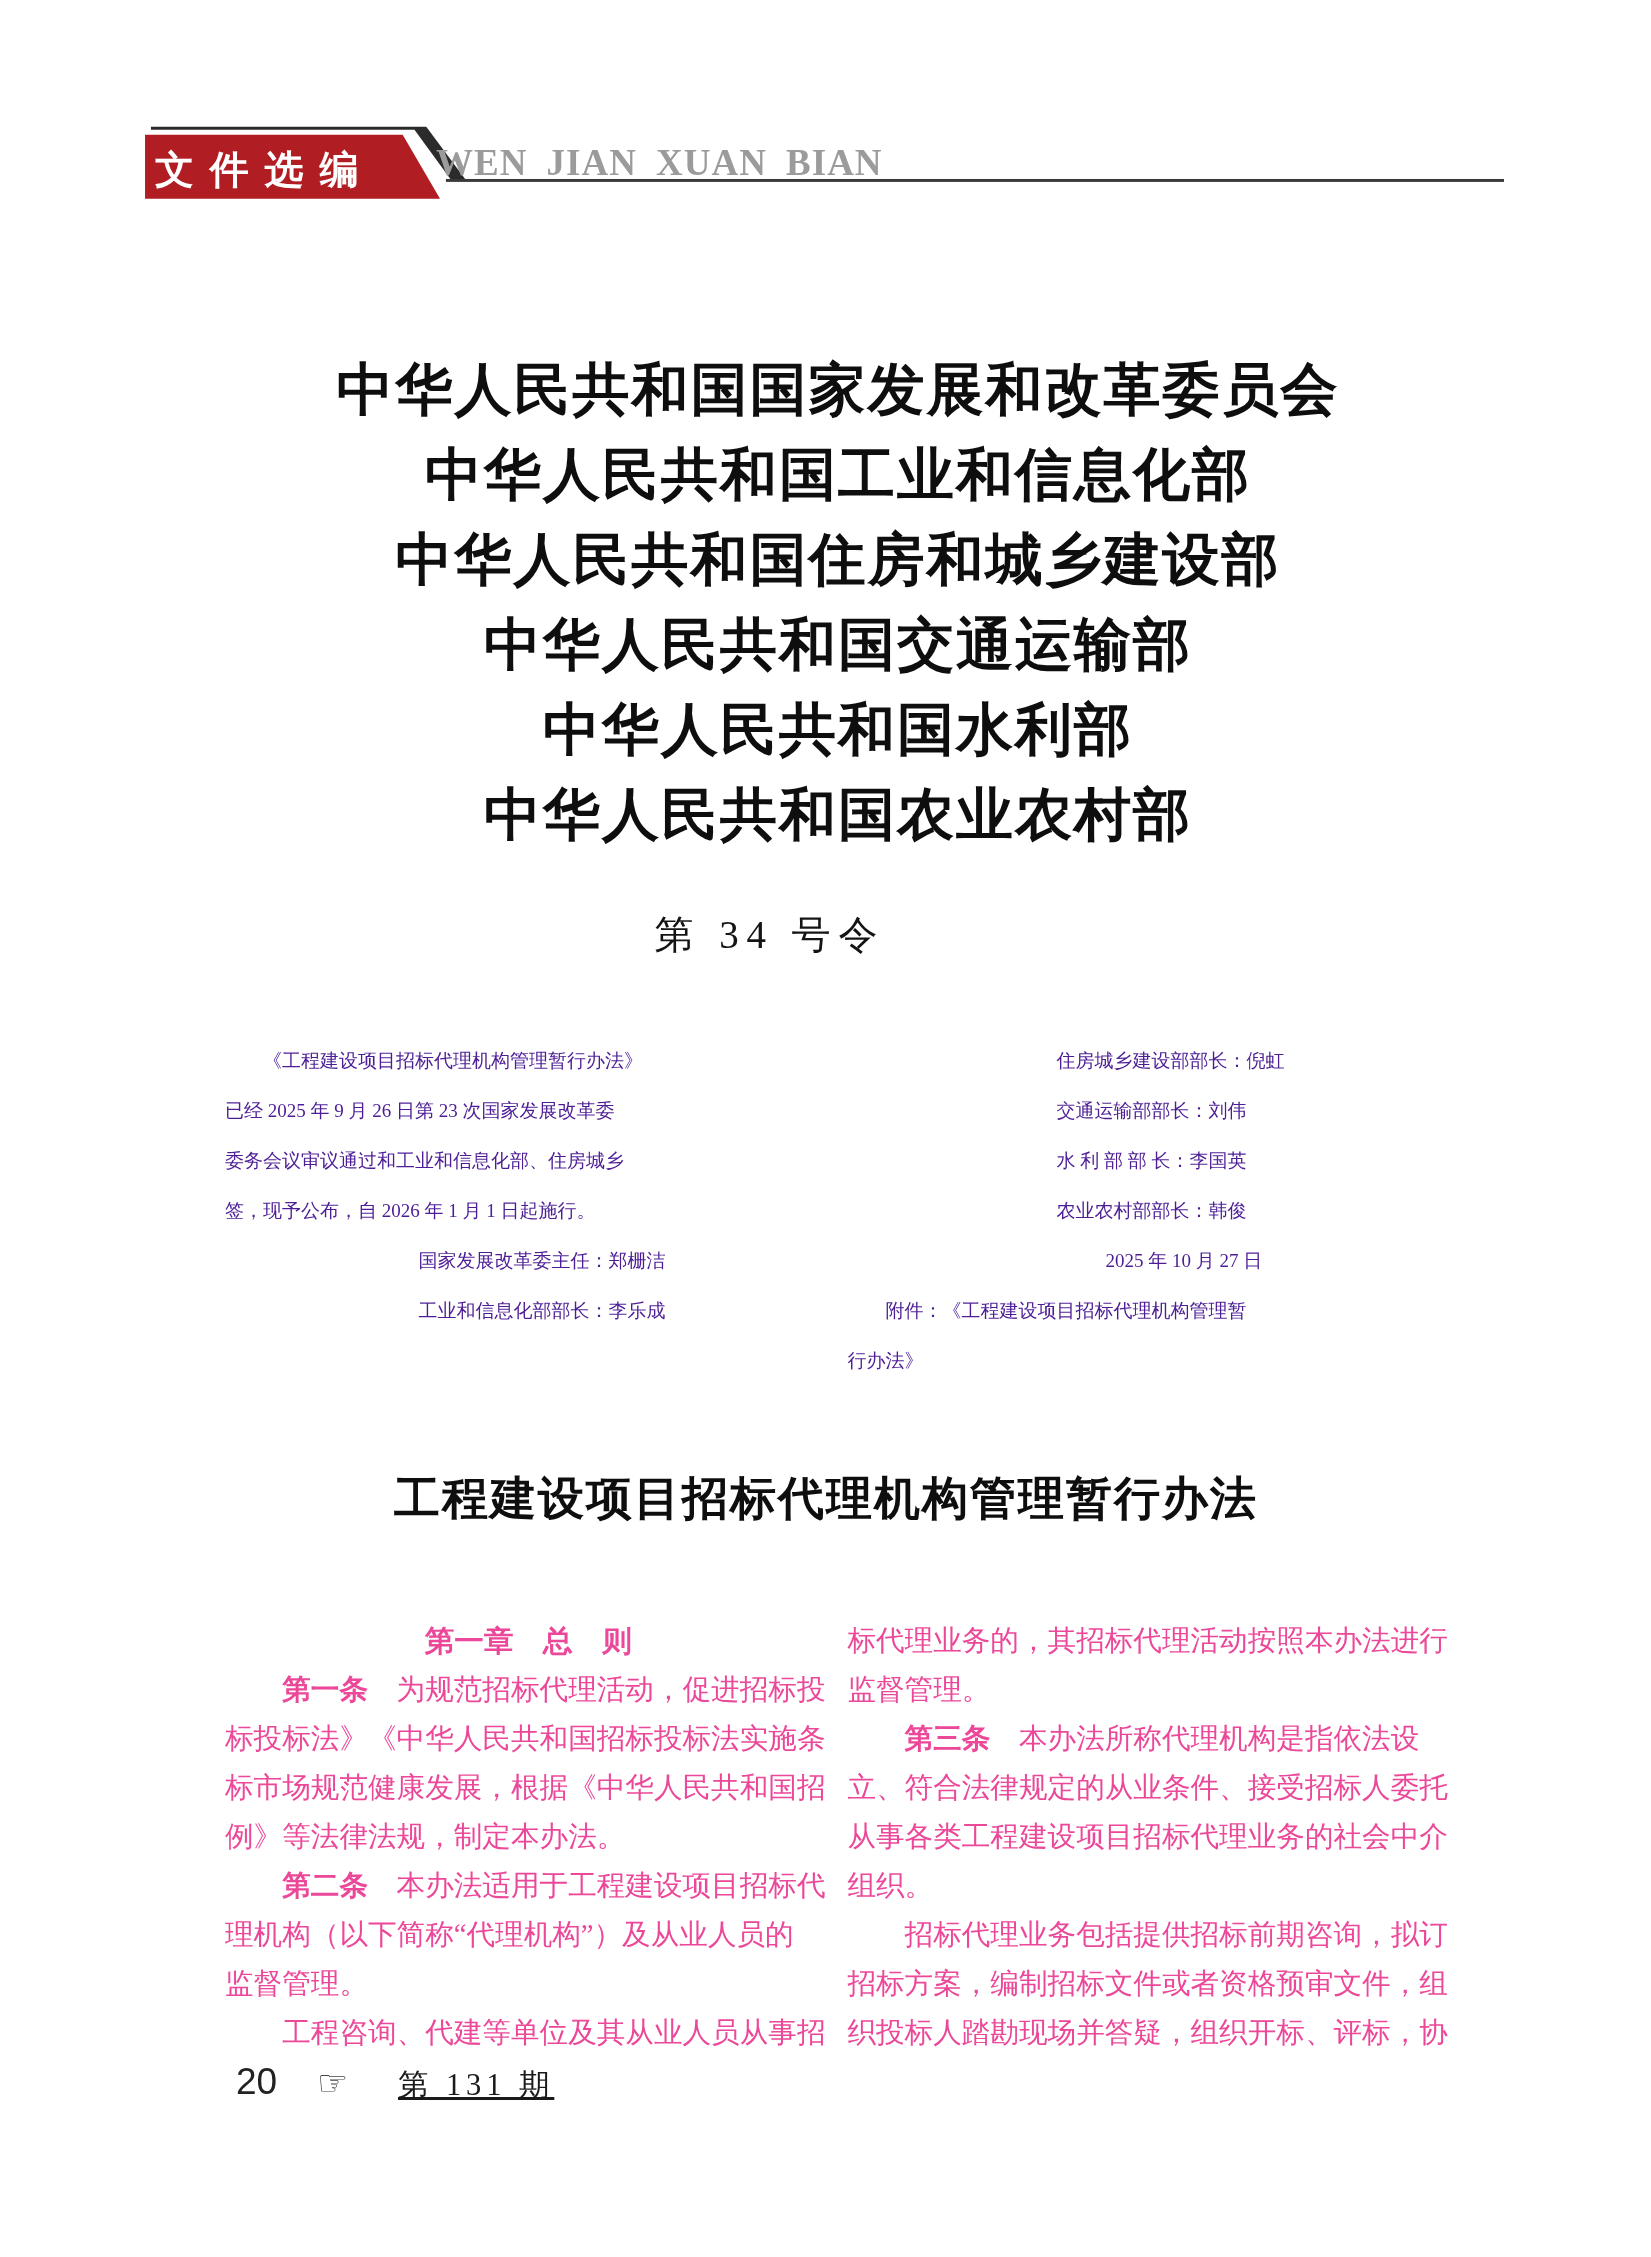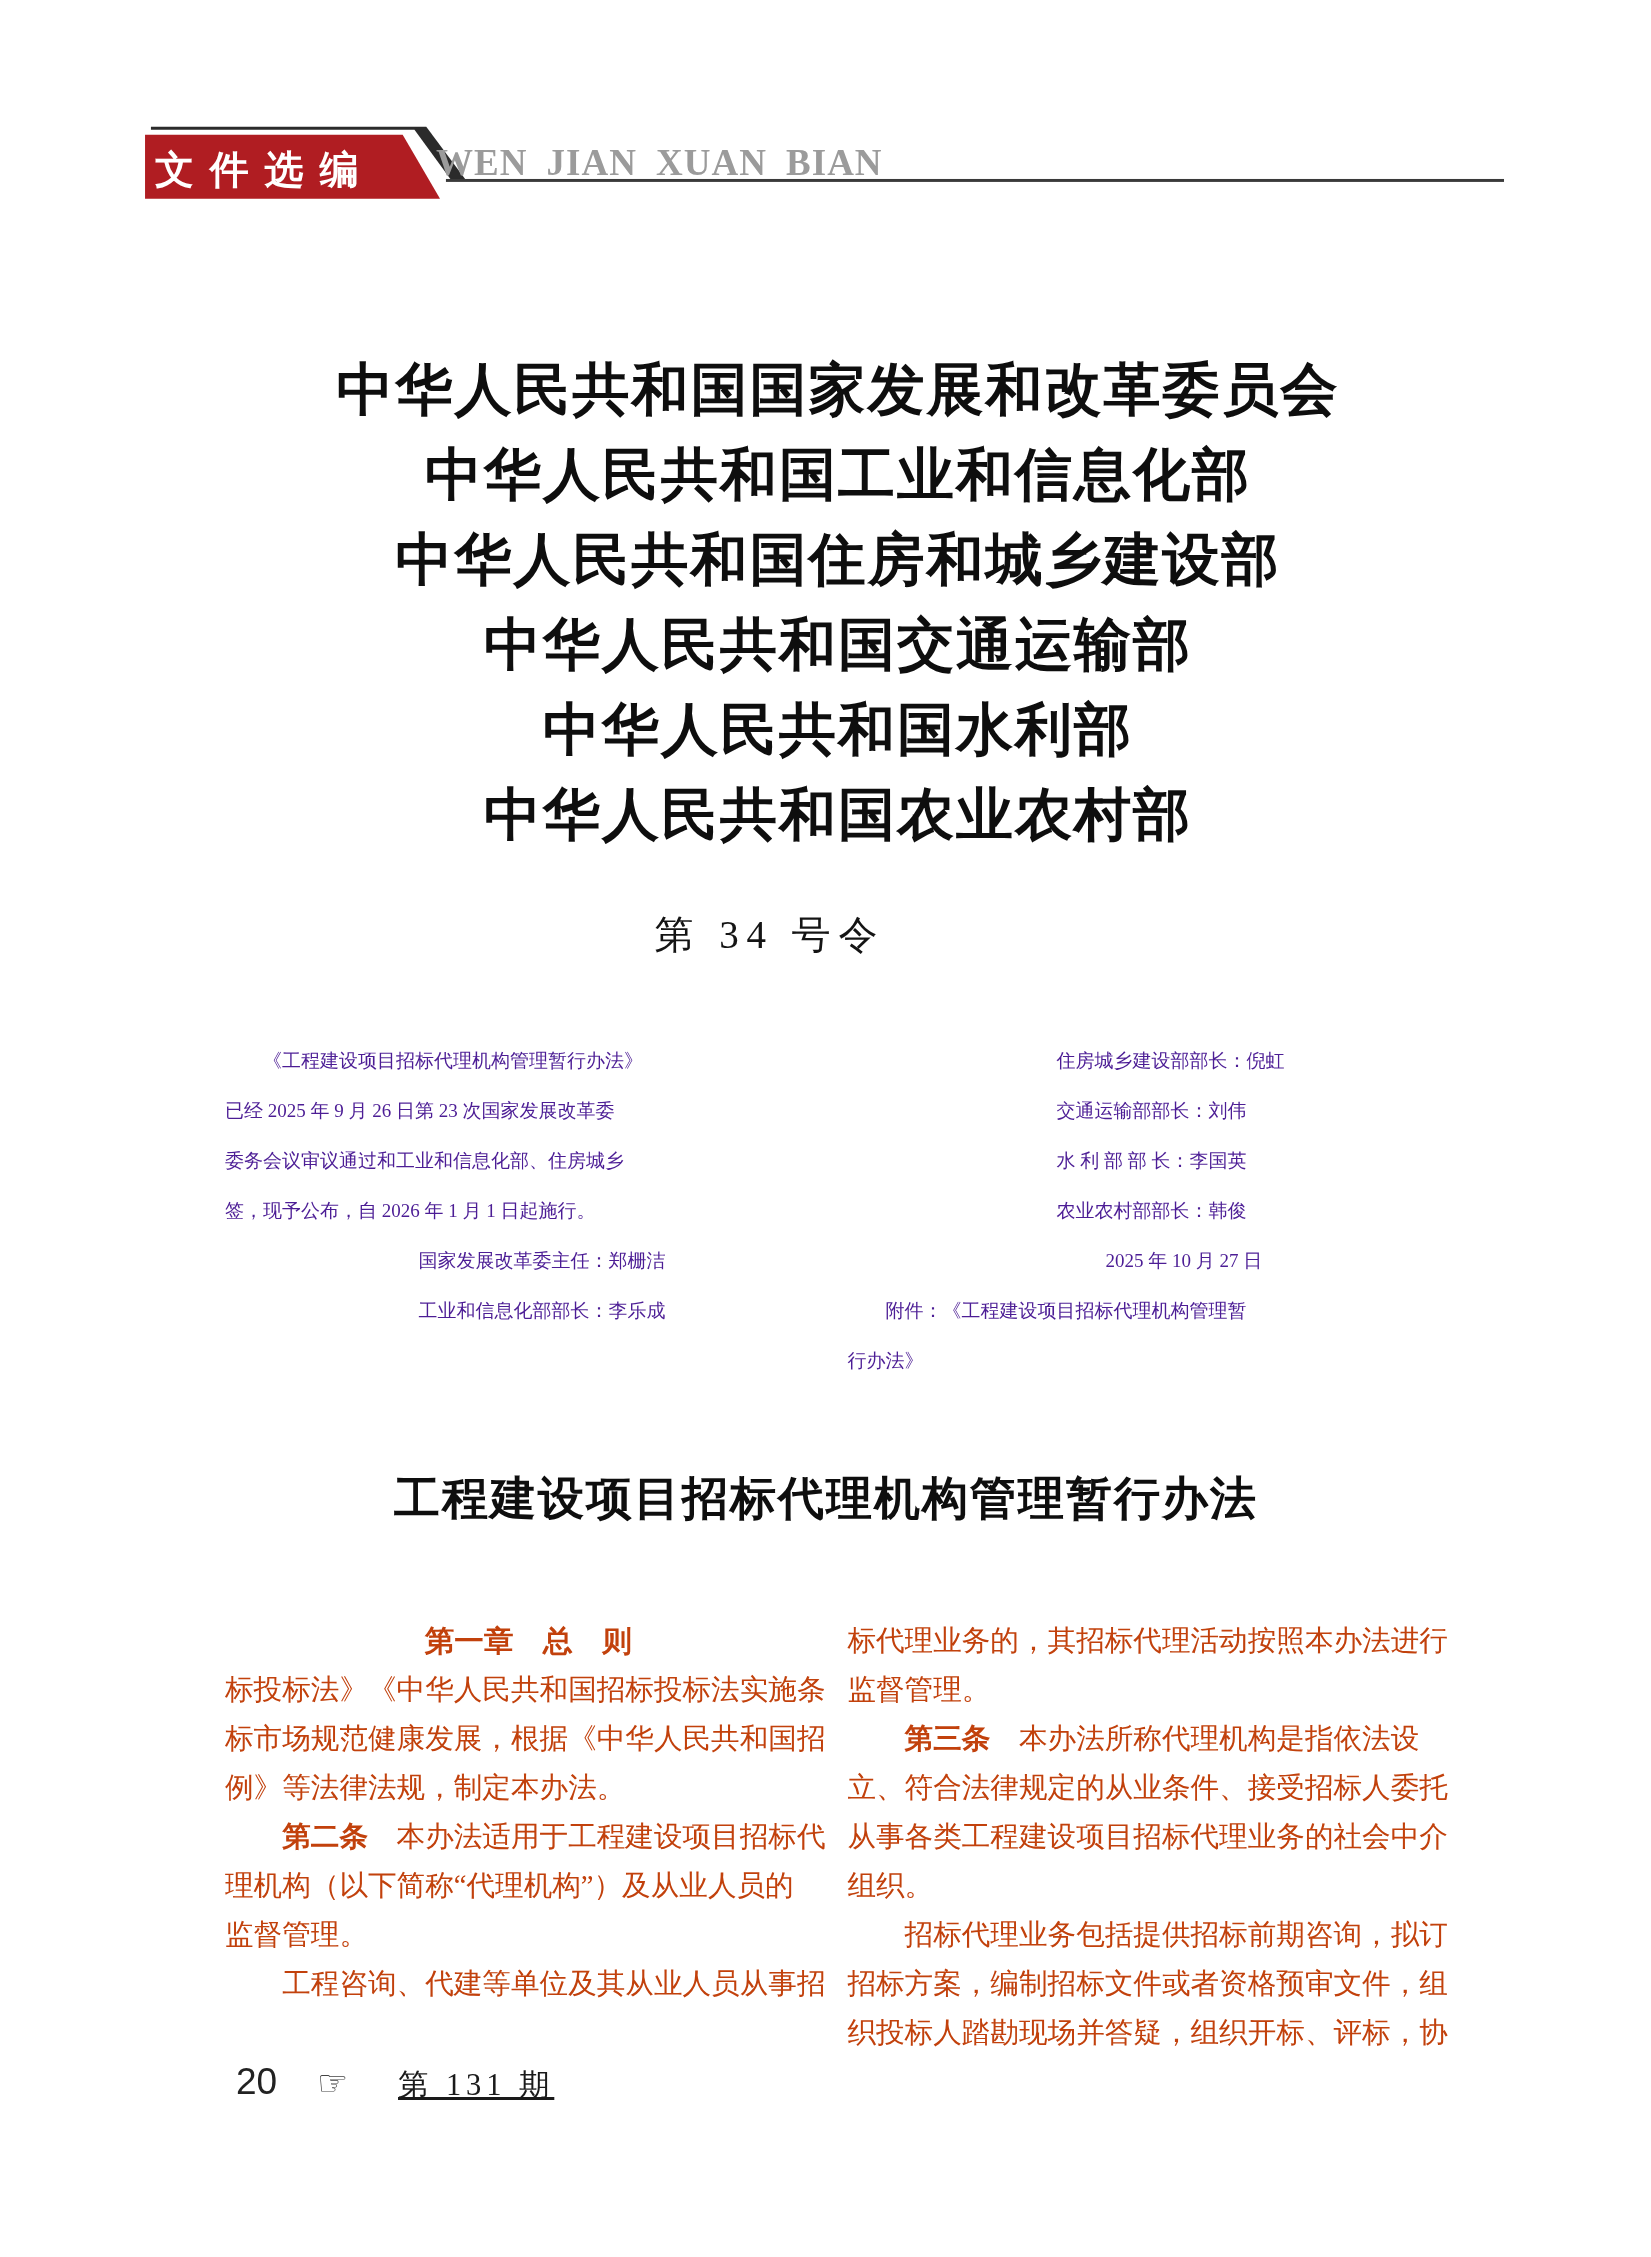--- a/index.html
+++ b/index.html
@@ -47,21 +47,21 @@
   .sig-l{text-align:right;padding-right:166px;}
   .sig-r{padding-left:209px;}
   .date{padding-left:258px;}
 
   
   .regulation-title{
     position:absolute;left:0;top:1468px;width:1652px;text-align:center;
     font-size:46px;font-weight:bold;color:#0e0e0e;letter-spacing:2px;
   }
   .body-cols{position:absolute;left:225px;top:1616px;width:1225px;display:flex;}
-  .body-cols .col{font-size:28.6px;line-height:49px;color:#c2410c;}
+  .body-cols .col{font-size:28.6px;line-height:49px;color:#ec4899;}
   .body-cols .col.left{width:607px;margin-right:15.8px;}
   .body-cols .col.right{width:603px;}
   .center-bold{text-align:center;font-weight:bold;
     font-family:"Liberation Sans","DejaVu Sans",sans-serif;font-size:29.6px;}
   .lead{font-weight:bold;font-family:"Liberation Sans","DejaVu Sans",sans-serif;}
 
   
   .footer{position:absolute;left:0;top:2057px;width:1636px;height:49px;}
   .page-number{
     position:absolute;left:236px;top:3.9px;
@@ -115,20 +115,21 @@
         <div class="line indent">附件：《工程建设项目招标代理机构管理暂</div>
         <div class="line ">行办法》</div>
       </div>
   </div>
 
   <div class="regulation-title">工程建设项目招标代理机构管理暂行办法</div>
 
   <div class="body-cols">
     <div class="col left">
         <div class="line center-bold">第一章　总　则</div>
+        <div class="line indent"><span class="lead">第一条</span>　为规范招标代理活动，促进招标投</div>
         <div class="line ">标投标法》《中华人民共和国招标投标法实施条</div>
         <div class="line ">标市场规范健康发展，根据《中华人民共和国招</div>
         <div class="line ">例》等法律法规，制定本办法。</div>
         <div class="line indent"><span class="lead">第二条</span>　本办法适用于工程建设项目招标代</div>
         <div class="line ">理机构（以下简称“代理机构”）及从业人员的</div>
         <div class="line ">监督管理。</div>
         <div class="line indent">工程咨询、代建等单位及其从业人员从事招</div>
       </div>
     <div class="col right">
         <div class="line ">标代理业务的，其招标代理活动按照本办法进行</div>

